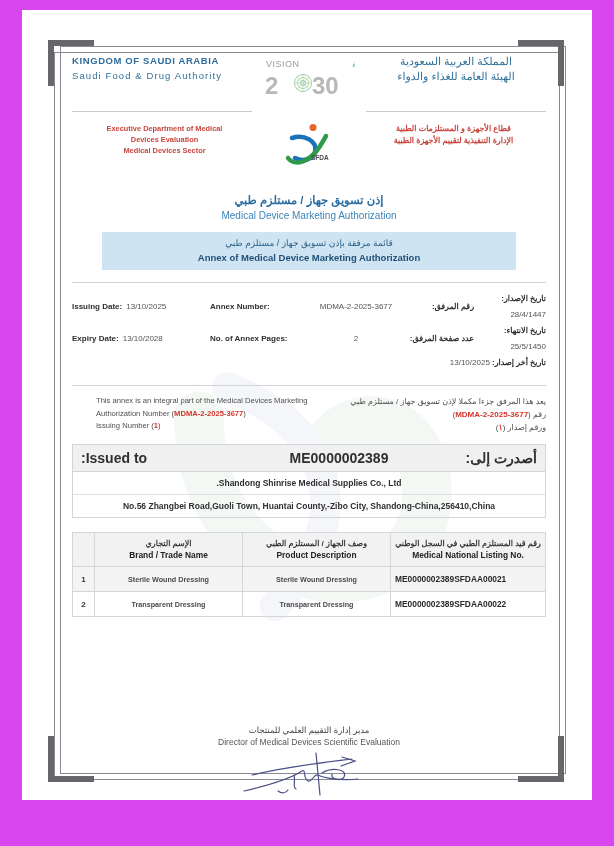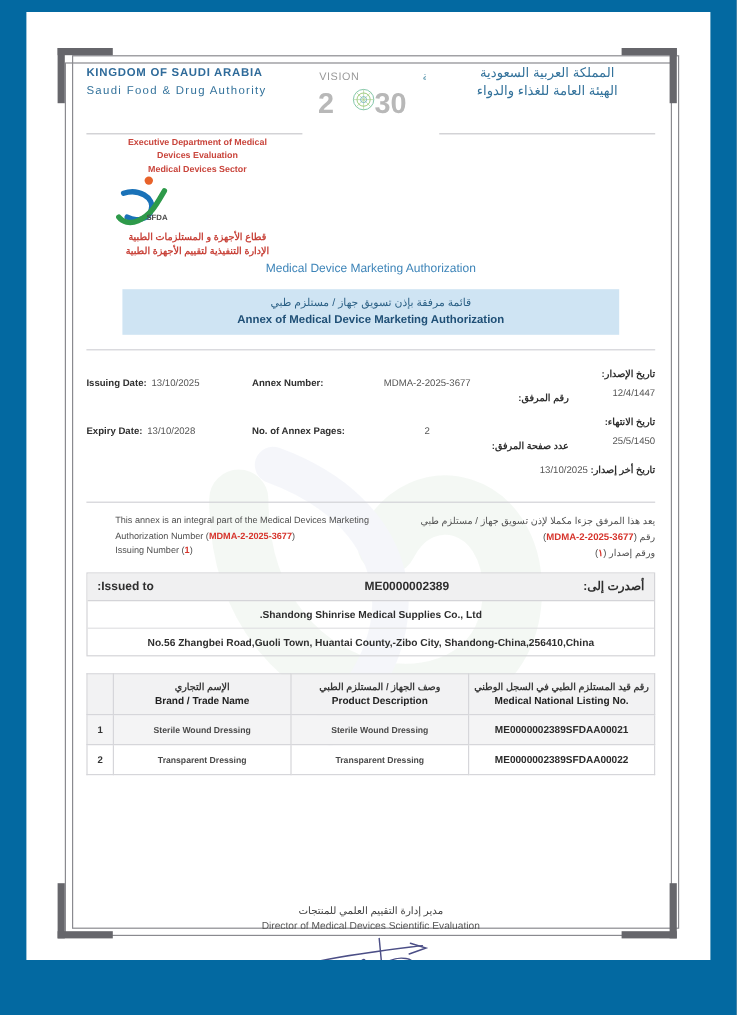--- a/index.html
+++ b/index.html
@@ -5,21 +5,21 @@
   * { box-sizing: border-box; margin: 0; padding: 0; }
   html, body {
     width: 614px; height: 846px;
     font-family: "Liberation Sans", sans-serif;
     background: #b3b0b3;
     overflow: hidden;
   }
   .viewport {
     position: relative;
     width: 614px; height: 846px;
-    background: #0369a1;
+    background: #d946ef;
   }
   
   .page {
     position: absolute;
     left: 22px; top: 10px;
     width: 570px; height: 790px;
     background: #ffffff;
     overflow: hidden;
   }
 
@@ -107,22 +107,21 @@
     font-size: 11px;
     line-height: 15px;
     direction: rtl;
   }
 
   .rule-row { display:flex; justify-content: space-between; margin-top: 9px; }
   .rule { height: 1px; background: #c9c9cd; width: 180px; }
 
   .dept-row {
     display:flex; justify-content: space-between; align-items: flex-start;
-    margin-top: 1px;
-    flex-direction: column;
+    margin-top: 11px;
   }
   .dept-en {
     width: 185px;
     color: #c9453c;
     font-size: 7.4px;
     font-weight: bold;
     line-height: 11px;
     text-align: center;
   }
   .dept-mid { width: 96px; display:flex; justify-content:center; }
@@ -180,21 +179,21 @@
     display: flex; align-items: center;
     font-size: 8px;
     line-height: 16px;
     color: #4a4a4a;
   }
   .i-en-lbl { font-weight: bold; color: #2f2f2f; }
   .i-en-val { color: #555; margin-left: 4px; }
   .col-a { width: 138px; }
   .col-b { width: 100px; font-weight: bold; color:#2f2f2f;}
   .col-c { width: 92px; text-align: center; color:#555; }
-  .col-d { width: 72px; text-align: right; direction: rtl; font-weight:bold; color:#2f2f2f;margin-top:24px; }
+  .col-d { width: 72px; text-align: right; direction: rtl; font-weight:bold; color:#2f2f2f; }
   .col-e { flex: 1; text-align: right; direction: rtl; color:#2f2f2f; font-weight:bold; }
   .col-e span.val { color:#555; font-weight: normal; }
 
   
   .annex {
     margin-top: 14px;
     border-top: 1px solid #d2d2d6;
     padding-top: 9px;
     display: flex; justify-content: flex-end;
   }
@@ -205,21 +204,21 @@
   
   .issued {
     margin-top: 10px;
     border: 1px solid #d4d4d8;
   }
   .iss-row1 {
     display:flex; align-items:center;
     background: #f0f0f1;
     border-bottom: 1px solid #d4d4d8;
     padding: 5px 8px;
-    font-size: 10px;
+    font-size: 14px;
     font-weight: bold;
     color: #2f2f2f;
   }
   .iss-l { width: 150px; }
   .iss-c { flex:1; text-align:center; }
   .iss-r { width: 90px; text-align: right; direction: rtl; }
   .iss-line {
     text-align: center;
     padding: 6px 0;
     font-size: 8.5px;
@@ -251,21 +250,21 @@
   .col-desc { width: 148px; }
   td.idx {
     text-align:center; font-size: 8px; font-weight: bold; color:#333;
     padding: 7px 0;
   }
   td.cell {
     text-align:center; font-size: 7.2px; font-weight: bold; color:#4a4a4a;
     padding: 7px 4px;
   }
   td.listno {
-    text-align:center; font-size: 8.4px; font-weight: bold; color:#2a2a2a;
+    font-size: 8.4px; font-weight: bold; color:#2a2a2a;
     padding: 7px 4px;
   }
   tr.shaded td { background: #f4f4f5; }
 
   
   .sig { margin-top: 108px; text-align: center; }
   .sig-ar { font-size: 8.5px; color: #3f3f3f; direction: rtl; }
   .sig-en { font-size: 8.5px; color: #555; margin-top: 2px; }
   .sig-img { margin: 2px auto 0; width: 170px; height: 52px; }
 </style>
@@ -345,37 +344,38 @@
             <path d="M92 26 C 78 50, 70 66, 48 76 C 34 82, 22 78, 16 70" fill="none" stroke="#2e9a4a" stroke-width="9" stroke-linecap="round"></path>
             <text x="62" y="74" font-family="Liberation Sans, sans-serif" font-size="13" font-weight="bold" fill="#4a4a4a">SFDA</text>
           </svg>
         </div>
         <div class="dept-ar">
           <div>قطاع الأجهزة و المستلزمات الطبية</div>
           <div>الإدارة التنفيذية لتقييم الأجهزة الطبية</div>
         </div>
       </div>
 
+      <div class="title-ar">إذن تسويق جهاز / مستلزم طبي</div>
       <div class="title-en">Medical Device Marketing Authorization</div>
 
       <div class="subtitle-band">
         <div class="sub-ar">قائمة مرفقة بإذن تسويق جهاز / مستلزم طبي</div>
         <div class="sub-en">Annex of Medical Device Marketing Authorization</div>
       </div>
 
       <div class="info">
 
         <div class="inf-row">
           <div class="col-a">
             <span class="i-en-lbl">Issuing Date:</span><span class="i-en-val">13/10/2025</span>
           </div>
           <div class="col-b">Annex Number:</div>
           <div class="col-c">MDMA-2-2025-3677</div>
           <div class="col-d">رقم المرفق:</div>
-          <div class="col-e"><span>تاريخ الإصدار:</span> <span class="val">12/4/1447</span></div>
+          <div class="col-e"><span>تاريخ الإصدار:</span> <span class="val">28/4/1447</span></div>
         </div>
 
         <div class="inf-row">
           <div class="col-a">
             <span class="i-en-lbl">Expiry Date:</span><span class="i-en-val">13/10/2028</span>
           </div>
           <div class="col-b">No. of Annex Pages:</div>
           <div class="col-c">2</div>
           <div class="col-d">عدد صفحة المرفق:</div>
           <div class="col-e"><span>تاريخ الانتهاء:</span> <span class="val">25/5/1450</span></div>

